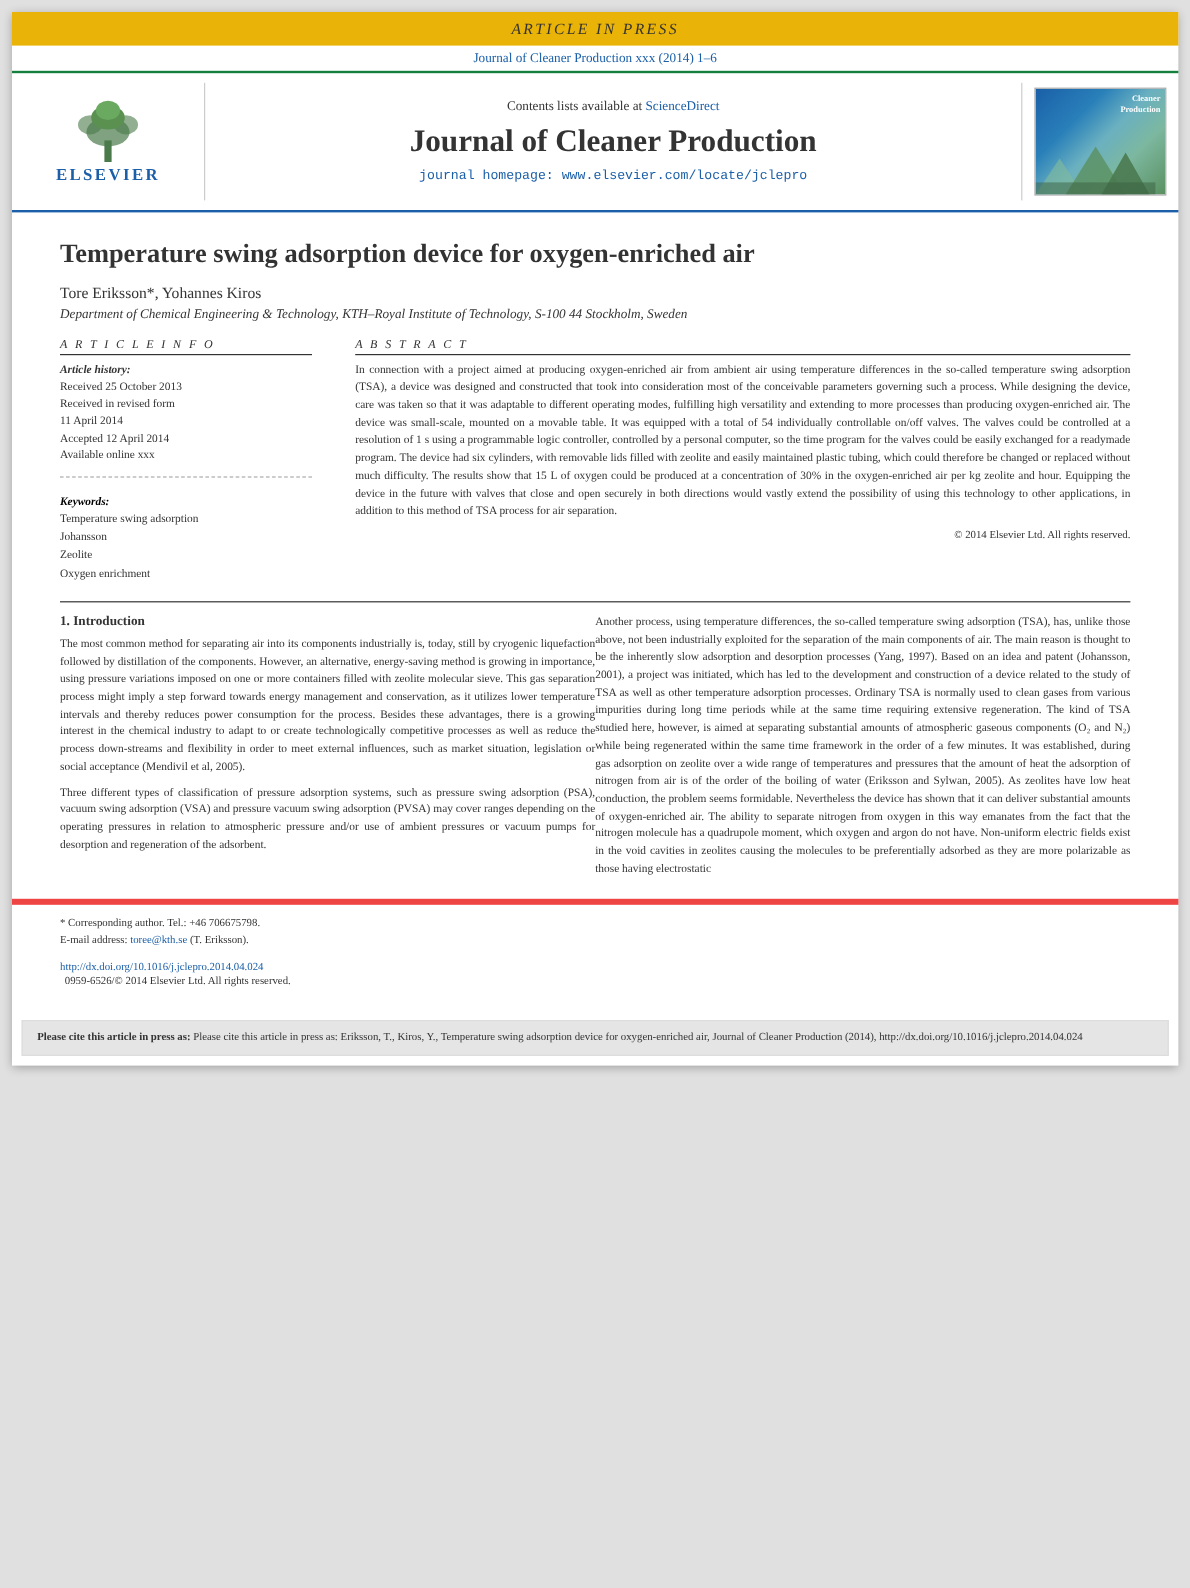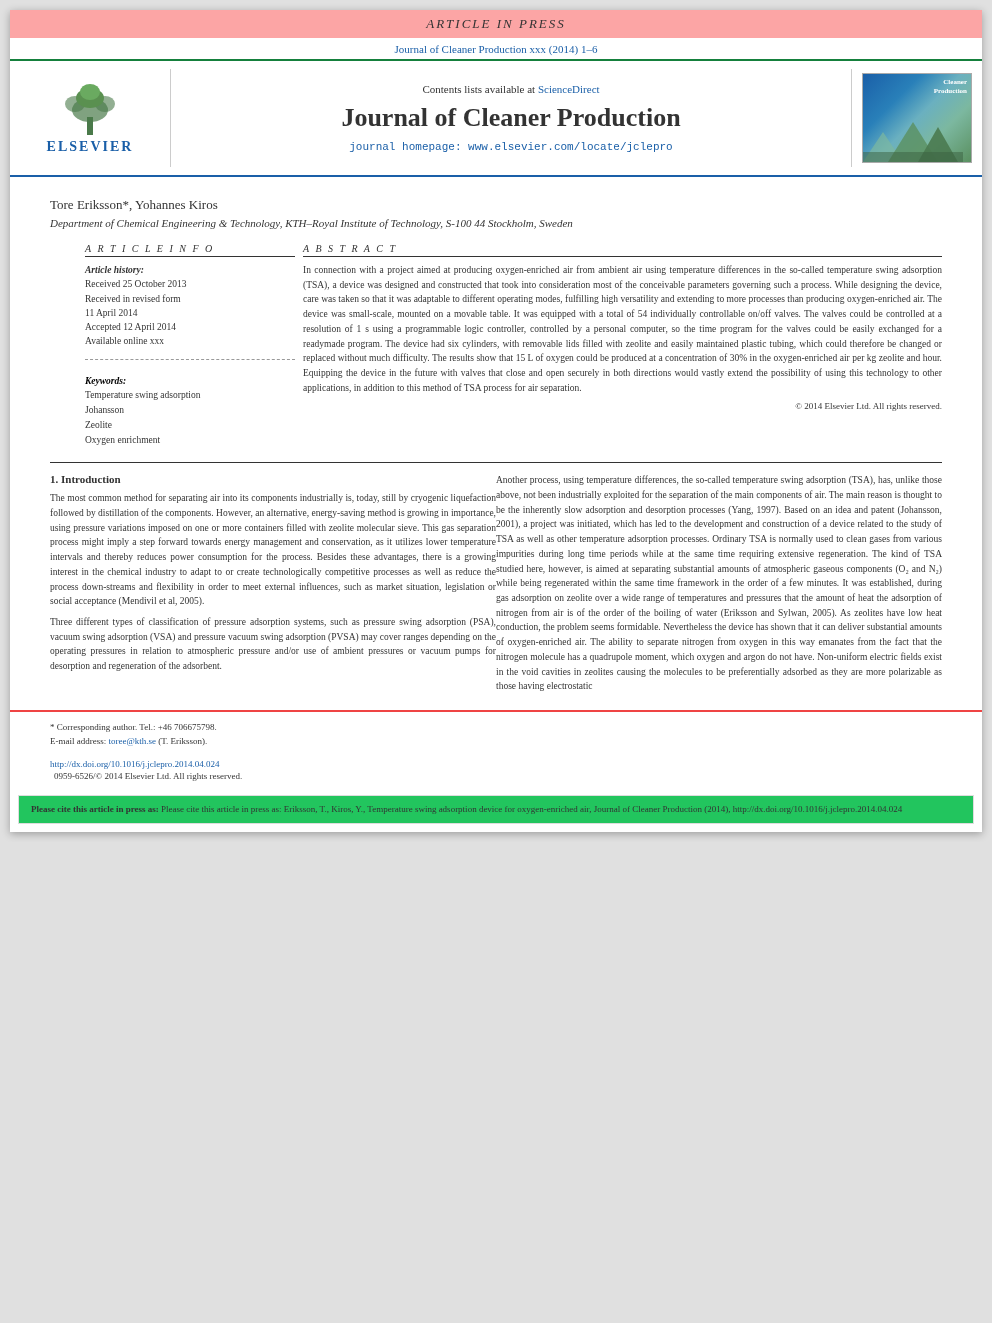--- a/index.html
+++ b/index.html
@@ -10,21 +10,21 @@
       justify-content: center;
       padding: 10px;
     }
     .page {
       width: 992px;
       background: #fff;
       box-shadow: 0 2px 8px rgba(0,0,0,0.3);
     }
     
     .article-in-press-banner {
-      background: #fca5a5;
+      background: #eab308;
       text-align: center;
       padding: 6px 0;
       font-size: 13px;
       font-style: italic;
       color: #333;
       letter-spacing: 2px;
     }
     
     .journal-citation {
       text-align: center;
@@ -126,23 +126,22 @@
     }
     .affiliation {
       font-size: 11px;
       font-style: italic;
       color: #333;
       margin-bottom: 14px;
     }
     
     .two-col {
       display: flex;
-      gap: 8px;
+      gap: 36px;
       margin-bottom: 10px;
-      margin-left: 35px;
     }
     .col-left {
       width: 210px;
       flex-shrink: 0;
     }
     .col-right {
       flex: 1;
     }
     
     .section-heading {
@@ -215,41 +214,41 @@
     }
     .body-text {
       font-size: 9.5px;
       line-height: 1.55;
       color: #333;
       text-align: justify;
       margin-bottom: 6px;
     }
     
     .footer-notes {
-      border-top: 2px solid #ef4444;
+      border-top: 5px solid #ef4444;
       padding: 8px 40px;
       font-size: 9px;
       color: #333;
       line-height: 1.6;
     }
     .footer-doi {
       padding: 2px 40px 0 40px;
       font-size: 9px;
       color: #1a5fa8;
     }
     .footer-issn {
       padding: 2px 40px 4px 44px;
       font-size: 9px;
       color: #333;
     }
     
     .citation-bar {
-      background: #22c55e;
+      background: #e5e5e5;
       border: 1px solid #ddd;
-      margin: 10px 8px 8px 8px;
+      margin: 24px 8px 8px 8px;
       padding: 7px 12px;
       font-size: 9px;
       color: #333;
       line-height: 1.5;
     }
     .citation-bar strong {
       font-weight: bold;
     }
     .elsevier-wordmark {
       font-size: 11px;
@@ -313,20 +312,21 @@
           <polygon points="25,60 50,20 75,60" fill="#5a9060" opacity="0.8"></polygon>
           <polygon points="55,60 75,25 95,60" fill="#4a7a50" opacity="0.9"></polygon>
           <rect x="0" y="50" width="100" height="10" fill="#3a6040" opacity="0.5"></rect>
         </svg>
       </div>
     </div>
   </div>
 
   <div class="main-content">
 
+    <div class="article-title">Temperature swing adsorption device for oxygen-enriched air</div>
 
     <div class="authors">
       <span>Tore Eriksson*, Yohannes Kiros</span>
     </div>
 
     <div class="affiliation">Department of Chemical Engineering &amp; Technology, KTH–Royal Institute of Technology, S-100 44 Stockholm, Sweden</div>
 
     <div class="two-col">
 
       <div class="col-left">

